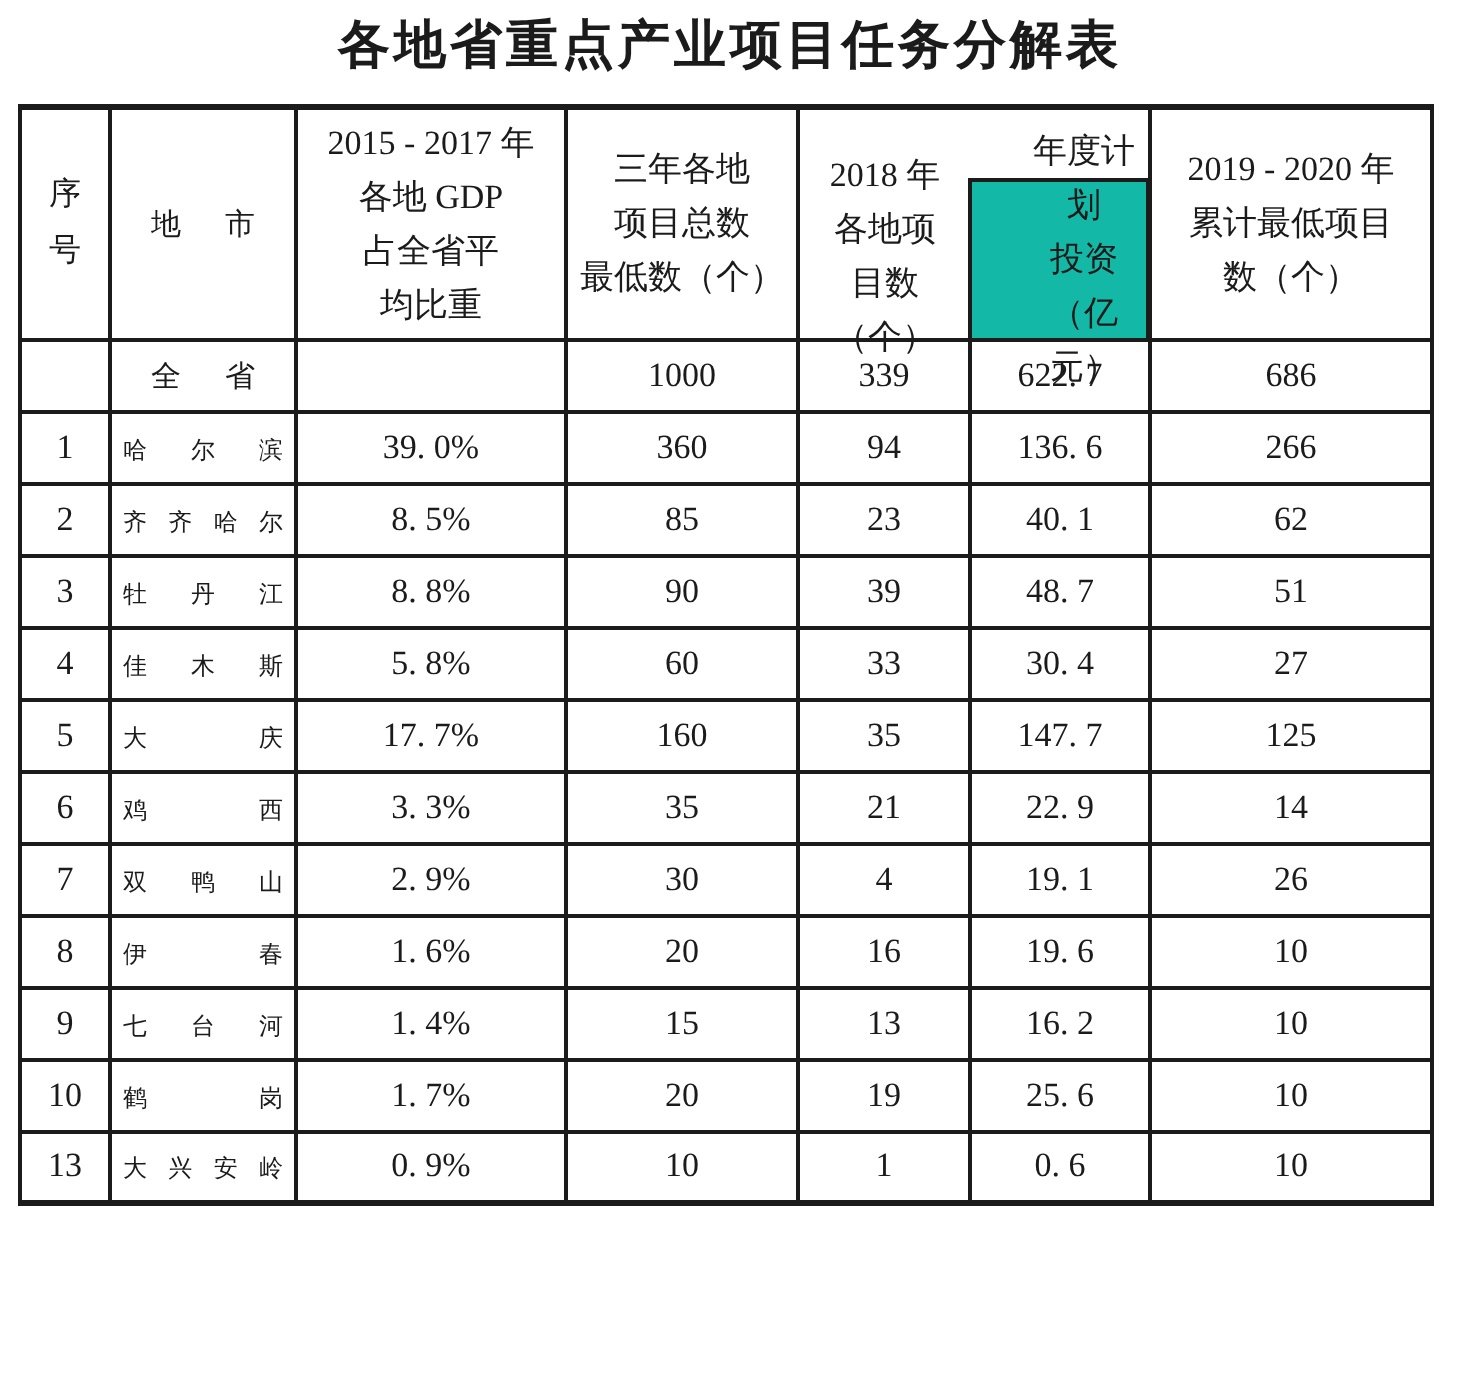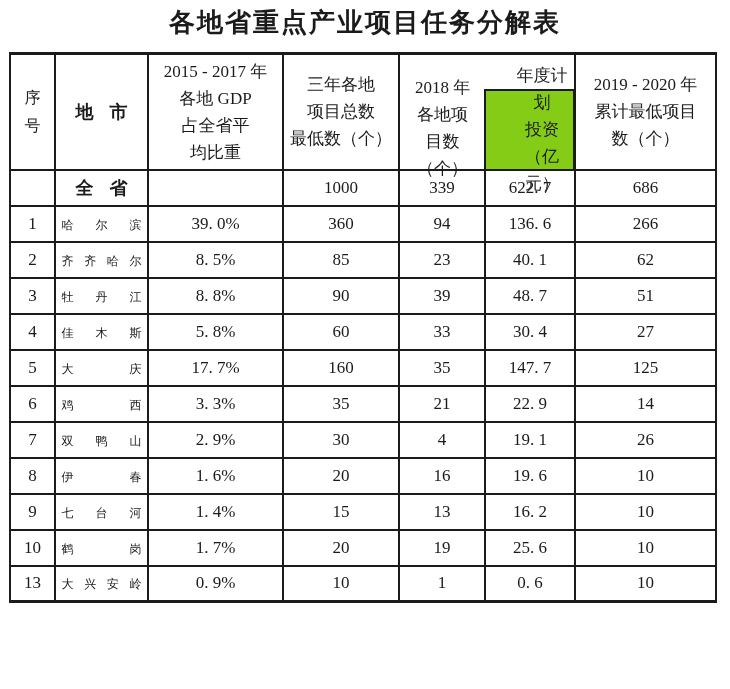--- a/index.html
+++ b/index.html
@@ -29,36 +29,36 @@
     border:2px solid #1b1b1b;
     padding:0;text-align:center;vertical-align:middle;
     font-weight:normal;font-size:17px;
   }
   .tbl thead tr{height:116px;}
   .tbl tbody tr{height:36px;margin-left:12px;}
   .hline{line-height:27px;font-size:17px;}
   
   .j4{display:inline-block;width:80px;font-size:12px;
       text-align:justify;text-align-last:justify;}
-  .j2{display:inline-block;width:52px;font-size:18px;
-      text-align:justify;text-align-last:justify;font-weight:bold;}
+  .j2{display:inline-block;width:52px;font-size:15px;
+      text-align:justify;text-align-last:justify;}
   
   .vstack{display:inline-block;width:20px;line-height:28px;font-size:16px;
           text-align:center;word-break:break-all;}
   
   th.merged{position:relative;}
   .h2018{
     position:absolute;left:0;top:50%;transform:translateY(-50%);
     width:85px;text-align:center;margin-top:16px;
   }
   .invest-box{
     position:absolute;left:84px;right:-1px;top:34px;bottom:-2px;
     border:2px solid #1b1b1b;
     display:flex;flex-direction:column;justify-content:center;
-    background:#84cc16;text-align:center;padding-left:25px;
+    background:#14b8a6;text-align:center;padding-left:25px;
   }
   .num{font-size:17px;}
 </style>
 </head>
 <body>
 
 <div class="page">
 
   <h1 class="title">各地省重点产业项目任务分解表</h1>
 

